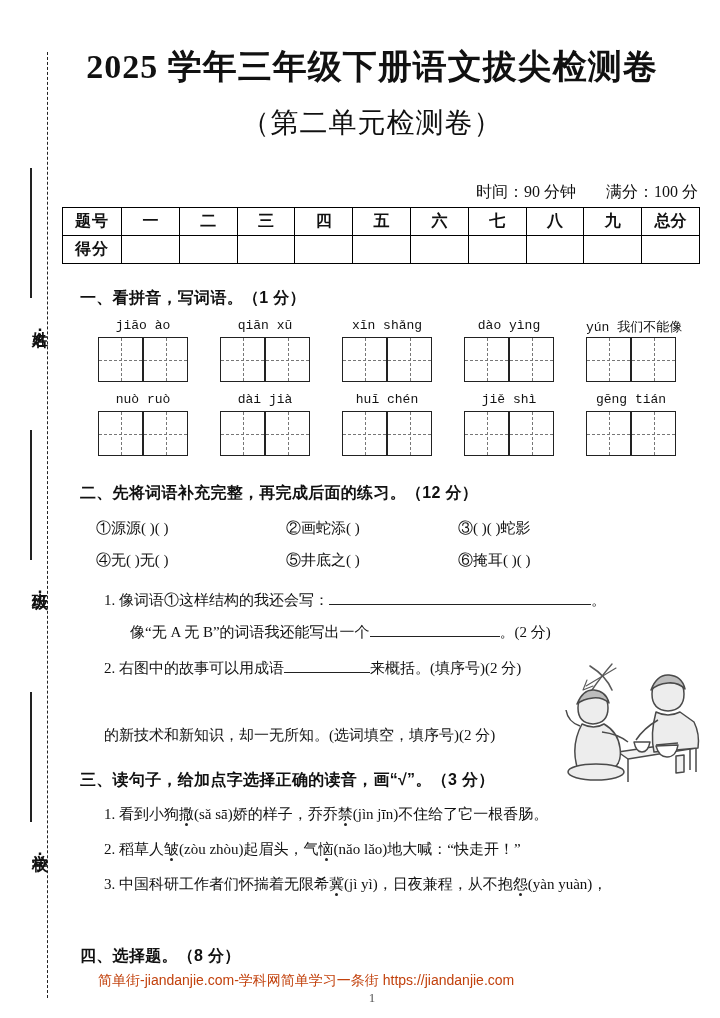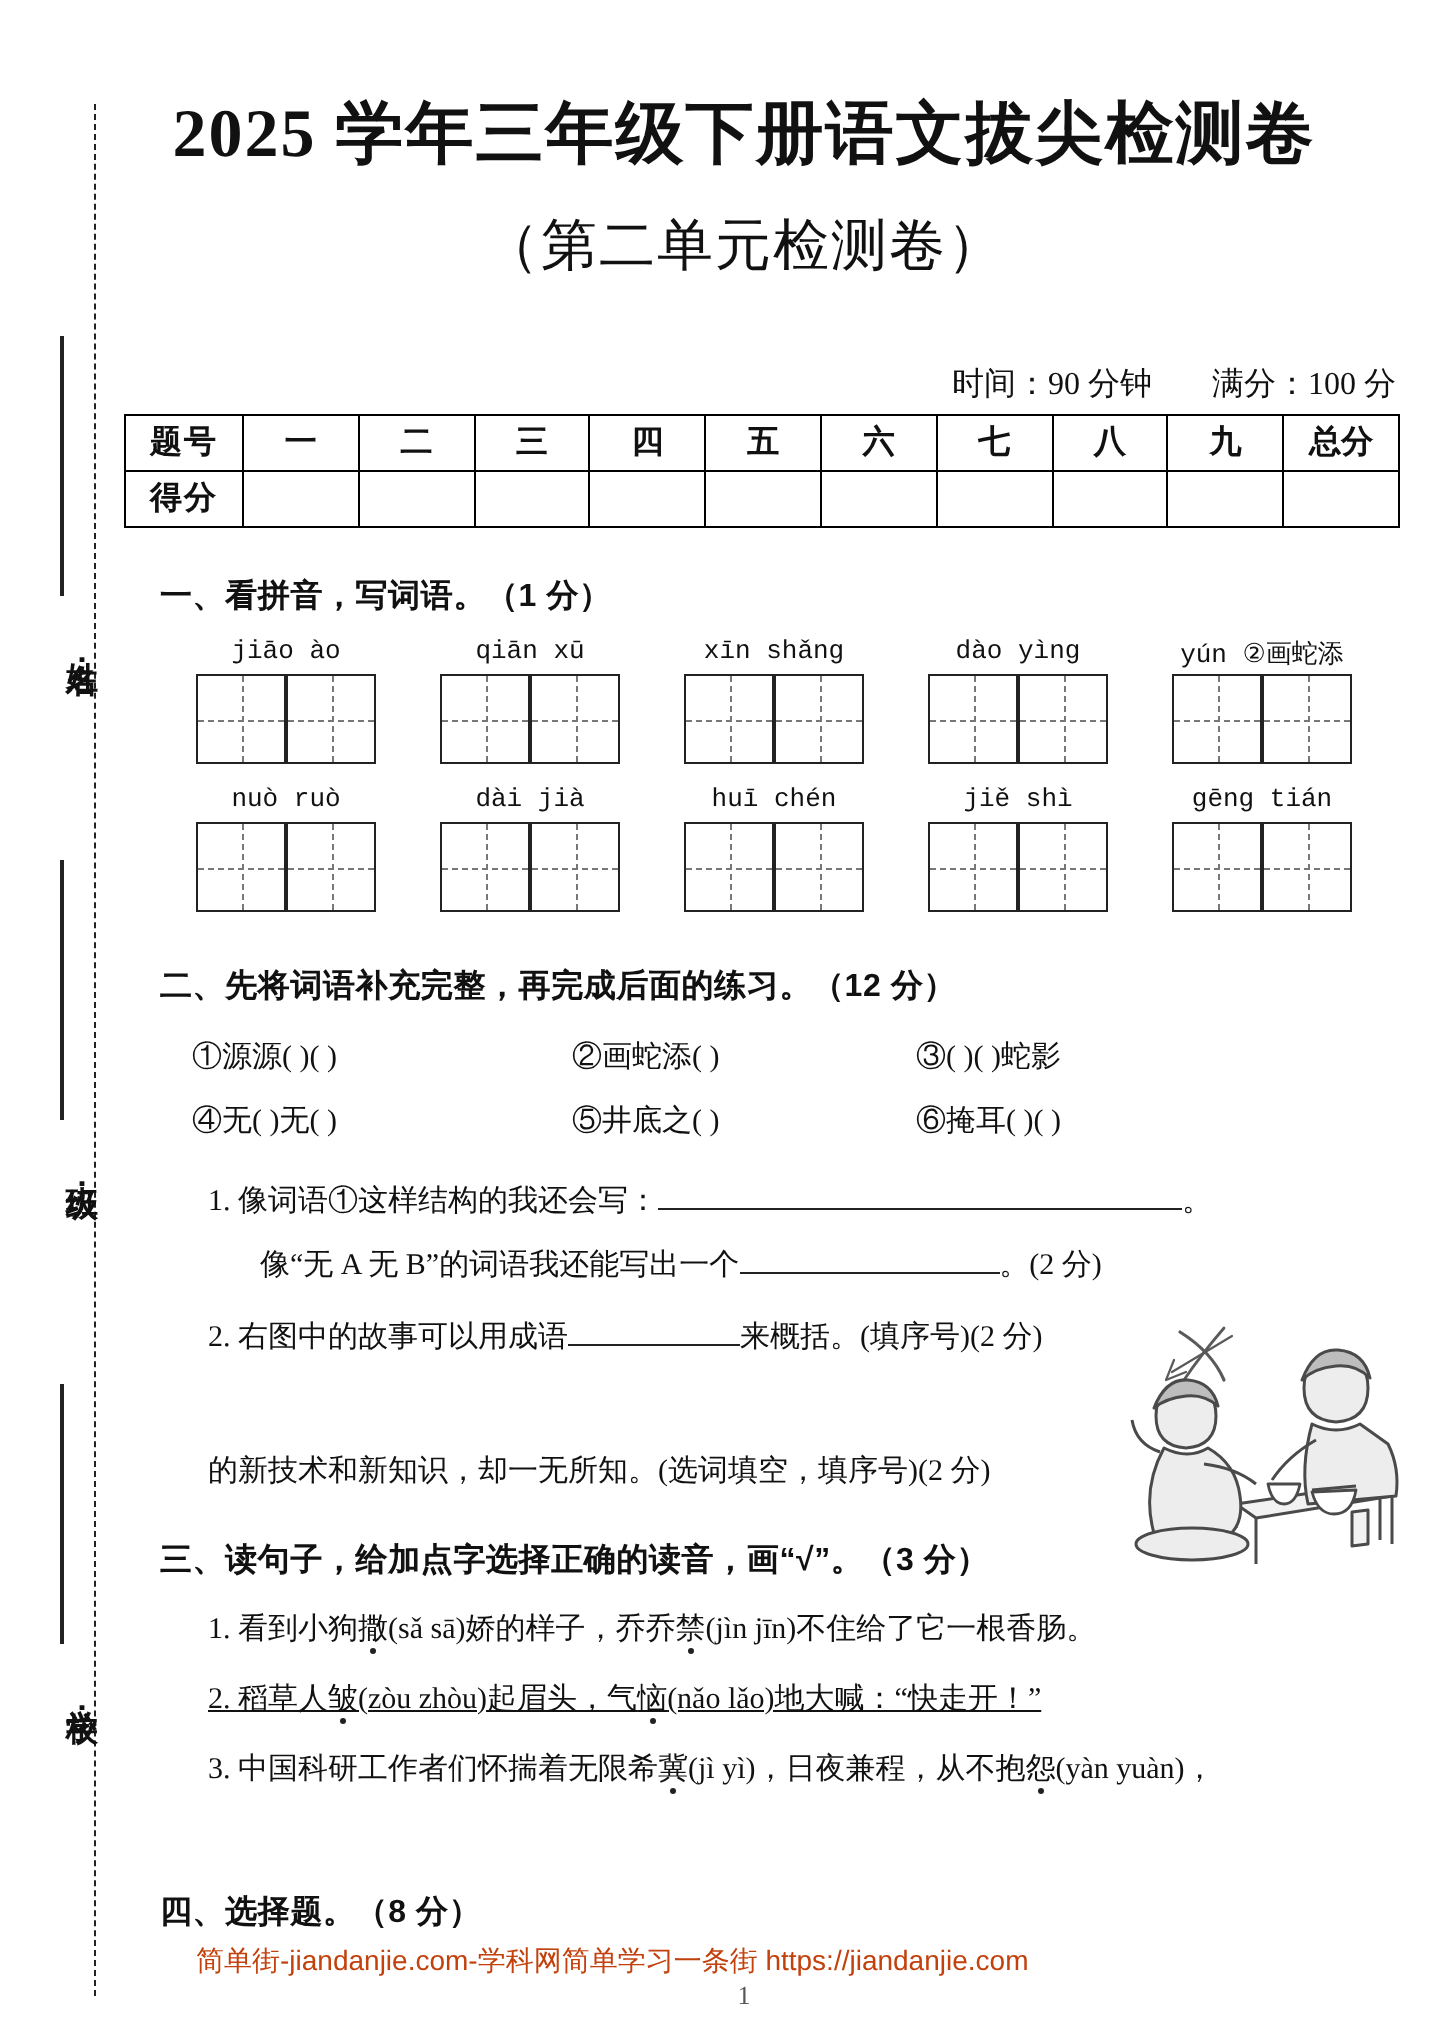--- a/index.html
+++ b/index.html
@@ -279,21 +279,21 @@
     </div>
   </div>
   <div class="word-block" style="left:402px; top:318px;">
     <div class="pinyin">dào yìng</div>
     <div class="tianzi">
       <div class="tz-cell"></div>
       <div class="tz-cell"></div>
     </div>
   </div>
   <div class="word-block" style="left:524px; top:318px;">
-    <div class="pinyin">yún ②画蛇添</div>
+    <div class="pinyin">yún 我们不能像</div>
     <div class="tianzi">
       <div class="tz-cell"></div>
       <div class="tz-cell"></div>
     </div>
   </div>
 
   <div class="word-block" style="left:36px; top:392px;">
     <div class="pinyin">nuò ruò</div>
     <div class="tianzi">
       <div class="tz-cell"></div>
@@ -390,21 +390,21 @@
       <path d="M100 85 l22 -2"></path>
     </g>
   </svg>
 
   <div class="sec-head" style="left:18px; top:770px;">三、读句子，给加点字选择正确的读音，画“√”。（3 分）</div>
 
   <div class="body-line" style="left:42px; top:805px;">
     <span>1. 看到小狗</span><span class="dotchar">撒</span><span>(sǎ    sā)娇的样子，乔乔</span><span class="dotchar">禁</span><span>(jìn    jīn)不住给了它一根香肠。</span>
   </div>
 
-  <div class="body-line" style="left:42px; top:840px;text-decoration:underline;">
+  <div class="body-line" style="left:42px; top:840px;">
     <span>2. 稻草人</span><span class="dotchar">皱</span><span>(zòu    zhòu)起眉头，气</span><span class="dotchar">恼</span><span>(nǎo    lǎo)地大喊：“快走开！”</span>
   </div>
 
   <div class="body-line" style="left:42px; top:875px;">
     <span>3. 中国科研工作者们怀揣着无限希</span><span class="dotchar">冀</span><span>(jì    yì)，日夜兼程，从不抱</span><span class="dotchar">怨</span><span>(yàn    yuàn)，</span>
   </div>
 
   <div class="sec-head" style="left:18px; top:946px;">四、选择题。（8 分）</div>
 
   <div id="footer-watermark">简单街-jiandanjie.com-学科网简单学习一条街 https://jiandanjie.com</div>

